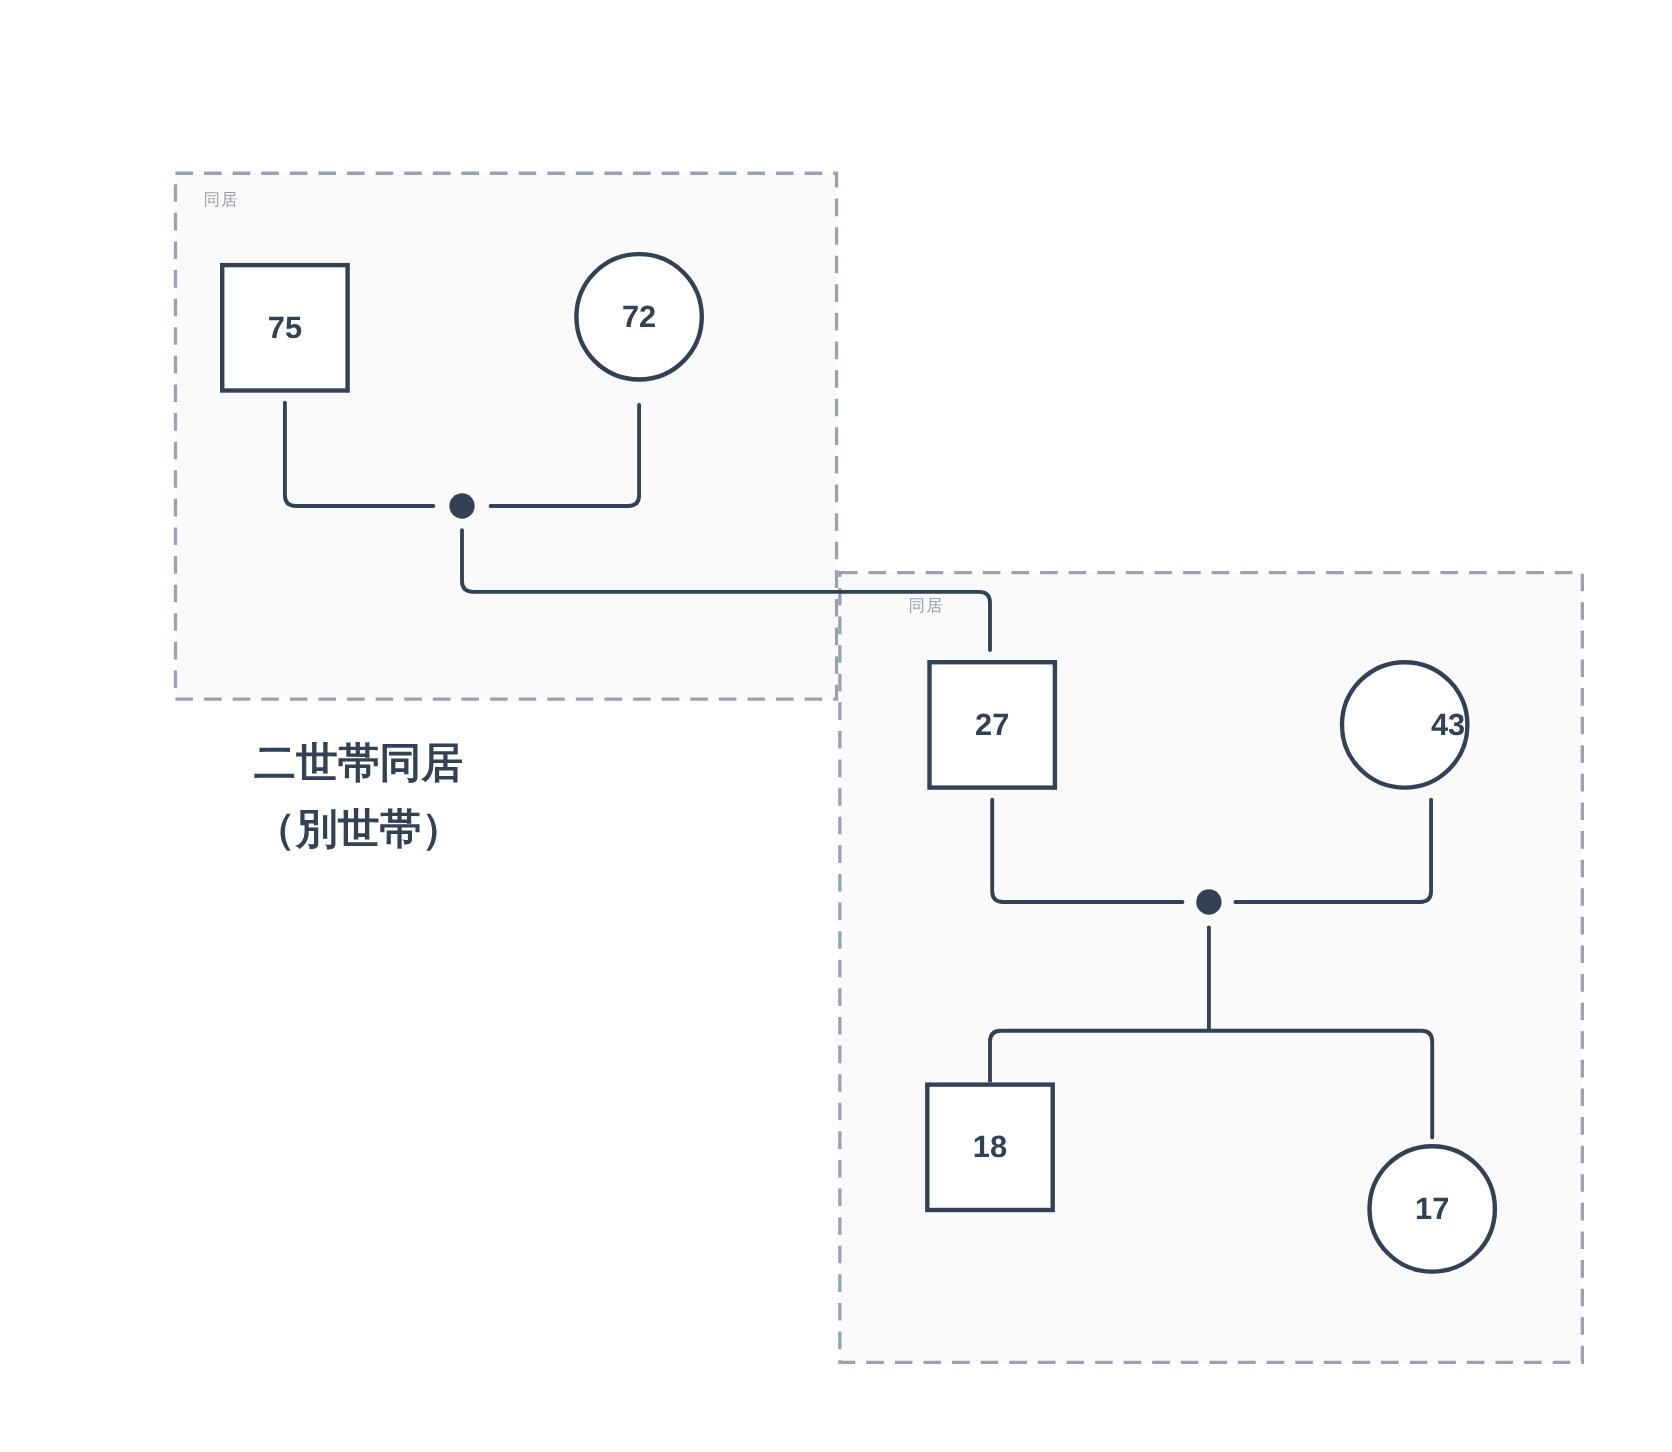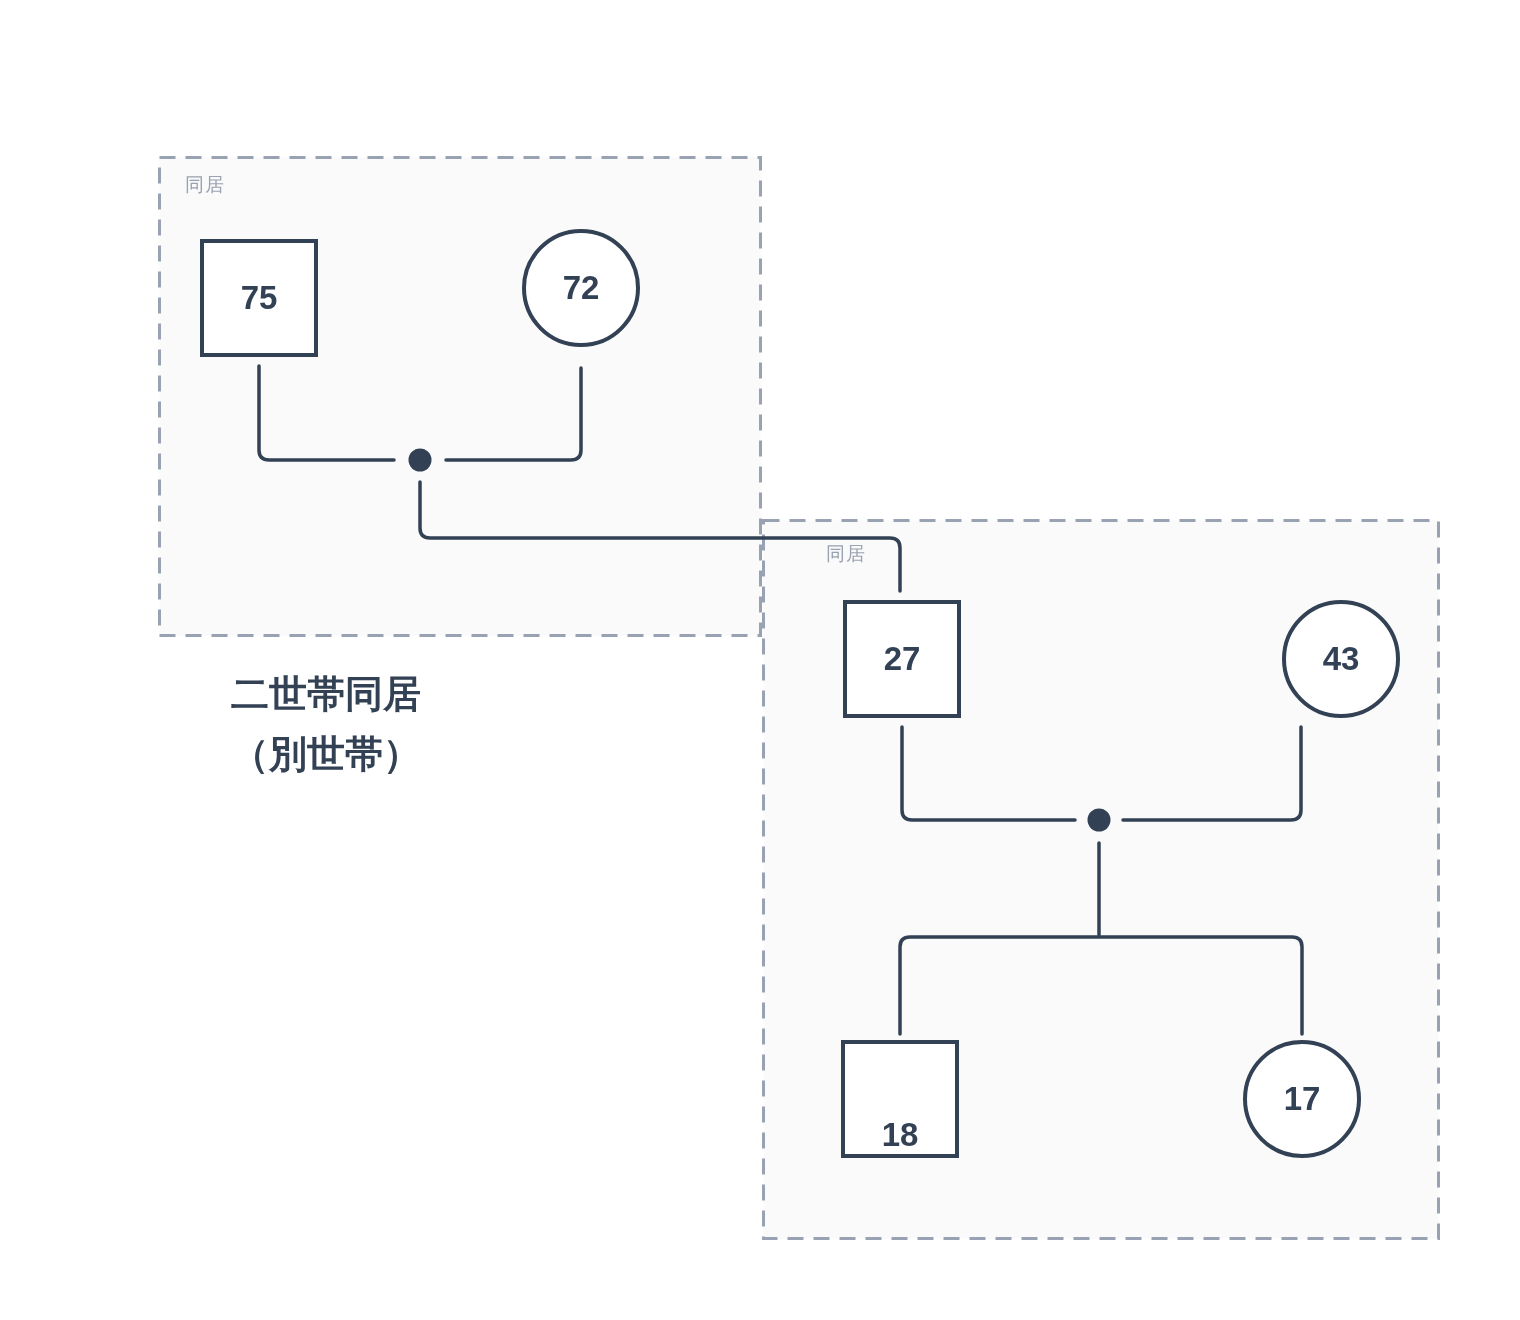--- a/index.html
+++ b/index.html
@@ -21,50 +21,50 @@
     width: 1520px;
     height: 1320px;
   }
   .svg-bg   { z-index: 1; }
   .hh-label { z-index: 2; }
   .svg-lines{ z-index: 3; }
   .node     { z-index: 4; }
 
   .hh-label {
     position: absolute;
-    font-size: 19px;
+    font-size: 15px;
     font-weight: 400;
     color: #9aa3b2;
     letter-spacing: 1px;
     user-select: none;
   }
   .hh-label-1 { left: 185px; top: 172px; }
   .hh-label-2 { left: 826px; top: 541px; }
 
   .node {
     position: absolute;
     width: 118px;
     height: 118px;
     box-sizing: border-box;
     border: 4px solid #334155;
     background: #ffffff;
     display: flex;
     align-items: center;
     justify-content: center;
-    font-size: 33px;
+    font-size: 28px;
     font-weight: 700;
     color: #334155;
   }
   .node.circle { border-radius: 50%; }
 
   .node-75 { left: 200px;  top: 239px; }
   .node-72 { left: 522px;  top: 229px; }
   .node-45 { left: 843px;  top: 600px; }
-  .node-43 { left: 1282px; top: 600px; }
-  .node-18 { left: 841px;  top: 1040px; align-items: flex-end; }
+  .node-43 { left: 1218px; top: 600px; justify-content: flex-end; }
+  .node-18 { left: 841px;  top: 984px; }
   .node-15 { left: 1243px; top: 1040px; }
 
   .caption {
     position: absolute;
     z-index: 5;
     left: 231px;
     top: 664px;
     width: 500px;
     text-align: left;
     font-size: 38px;

